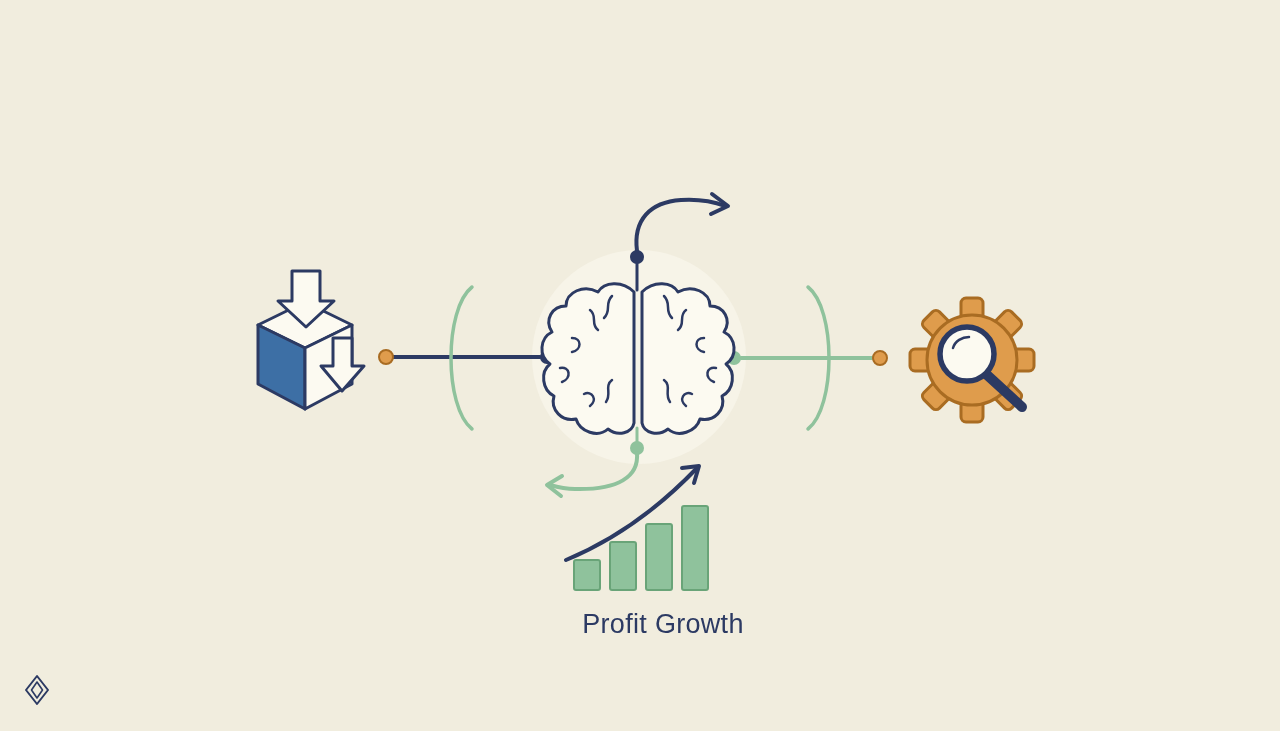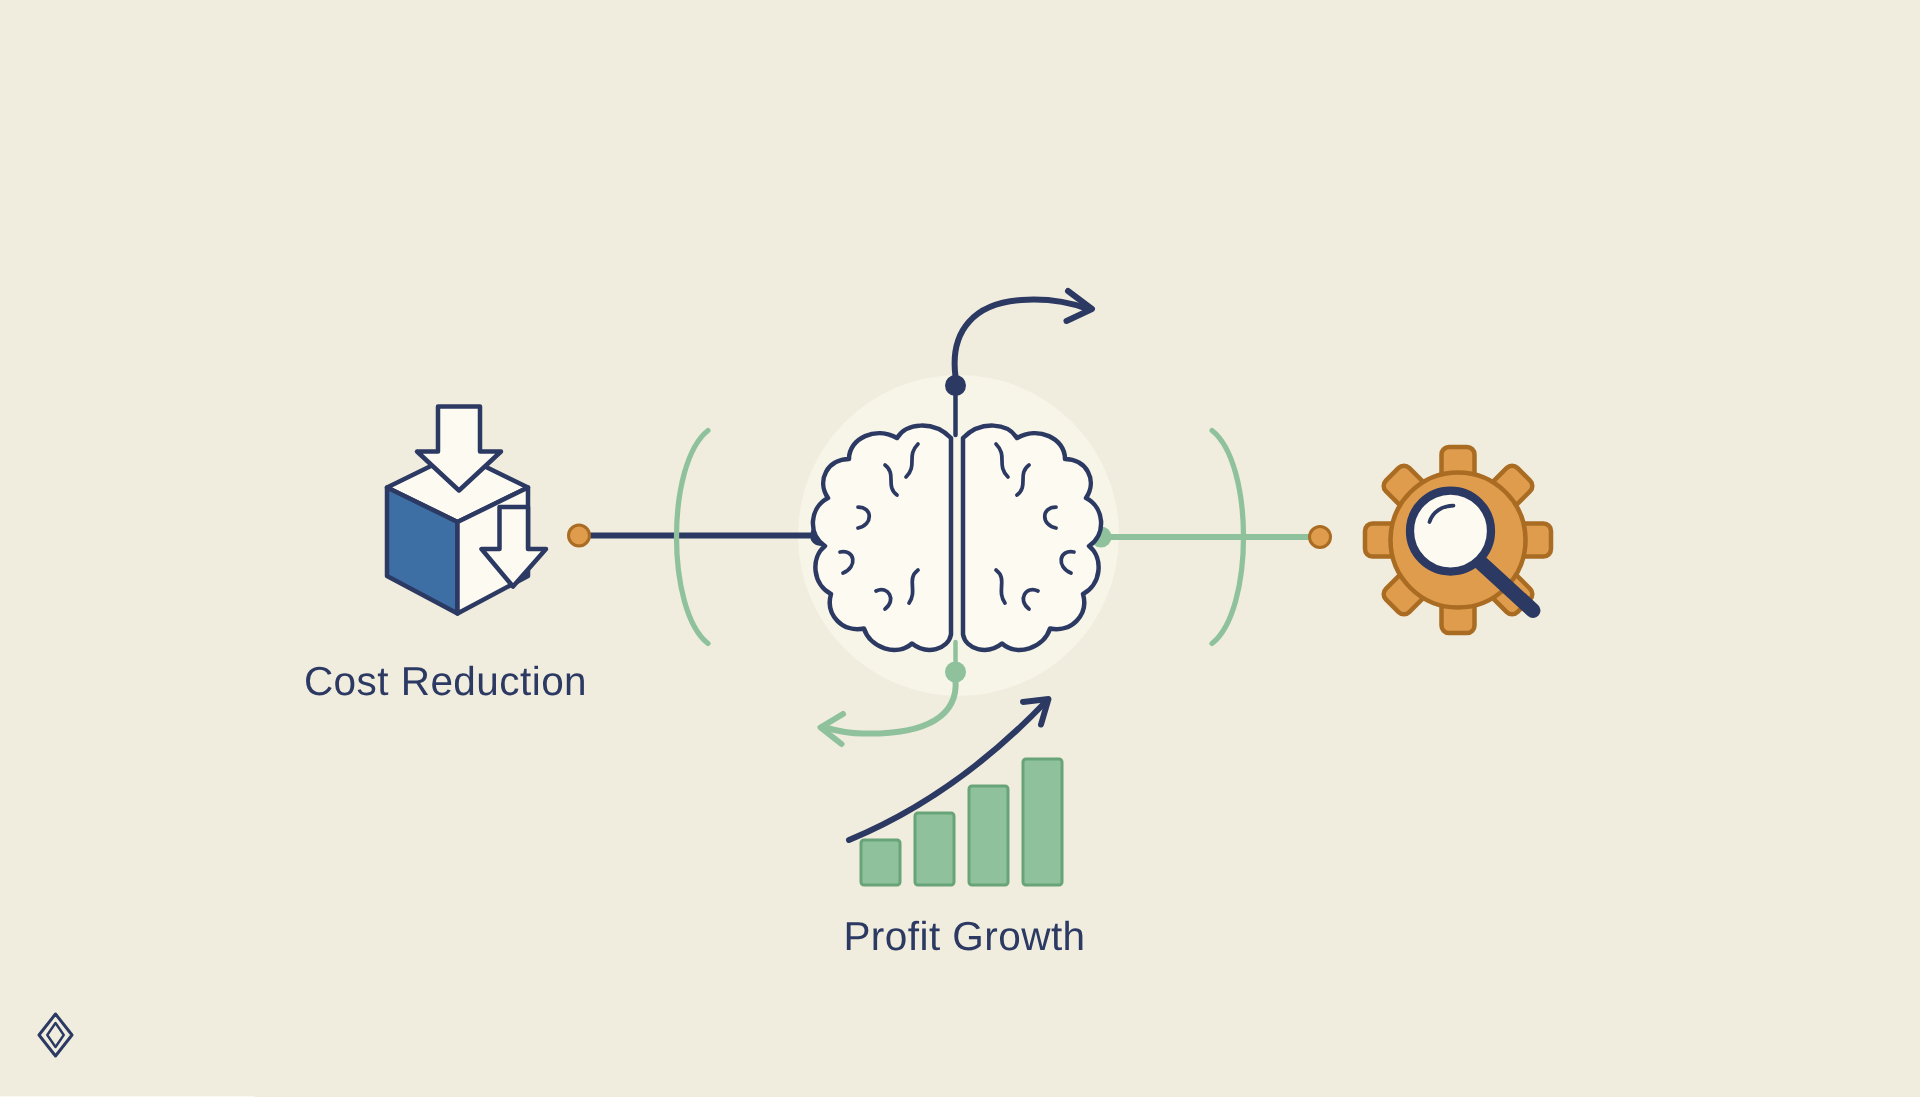--- a/index.html
+++ b/index.html
@@ -131,16 +131,15 @@
       <path class="s-navy nf" stroke-width="4" d="M682,468 L699,466 L694,483"></path>
     </g>
 
     <g transform="translate(26,676)" class="s-navy nf">
       <path d="M11,0 L22,14 L11,28 L0,14 Z" stroke-width="2"></path>
       <path d="M11,6 L16.5,14 L11,22 L5.5,14 Z" stroke-width="1.6"></path>
     </g>
 
   </svg>
 
-  <div class="label" style="left:297px;top:439px">Cost Reduction</div>
-  <div class="label" style="left:643px;top:609px">Profit Growth</div>
+  <div class="label" style="left:663px;top:609px">Profit Growth</div>
 
 </div>
 
 </body></html>

